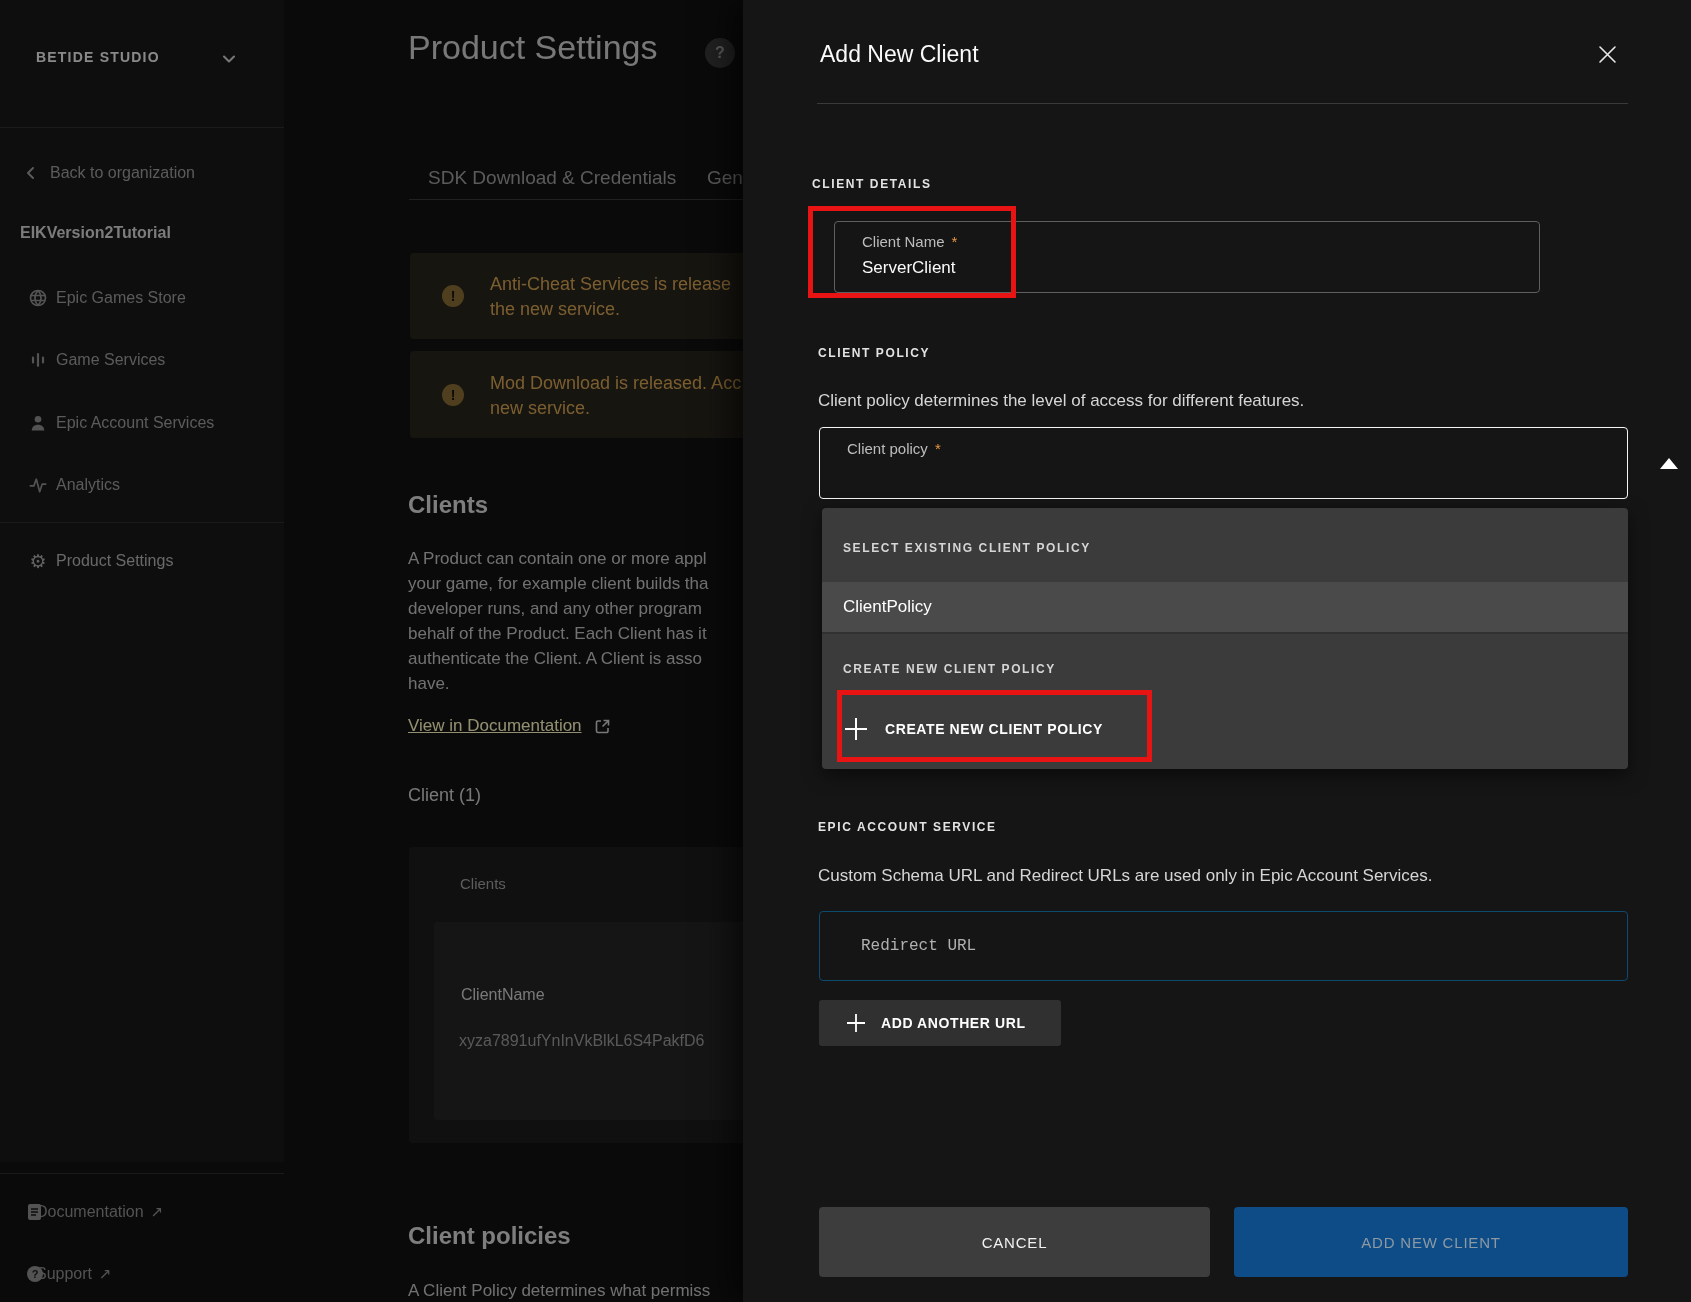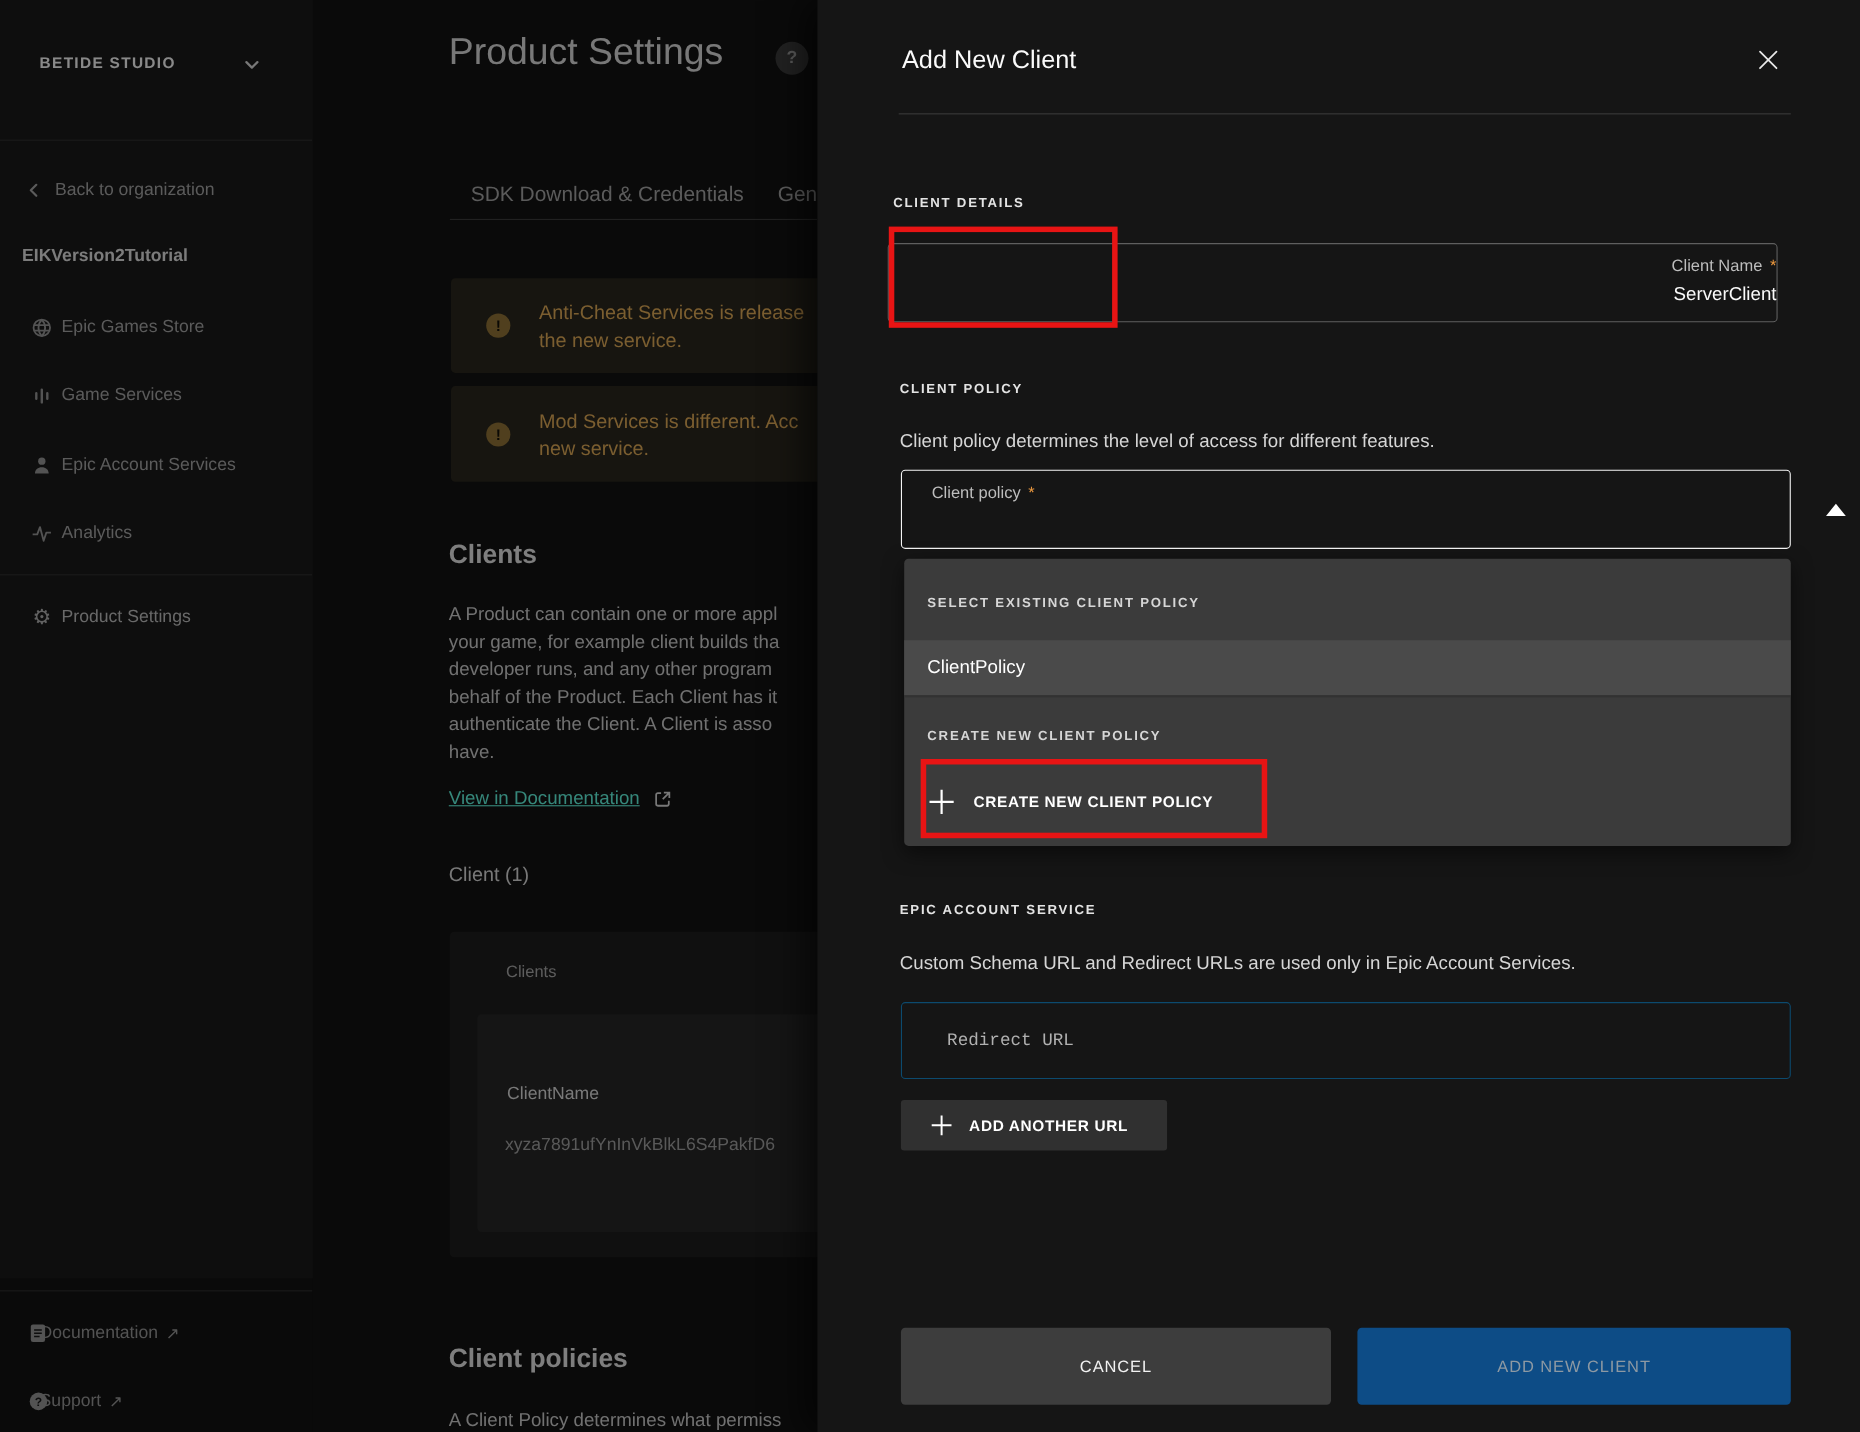--- a/index.html
+++ b/index.html
@@ -23,21 +23,21 @@
   .help-circle{width:30px;height:30px;border-radius:50%;background:#3a3a3a;color:#9a9a9a;
                font-size:16px;font-weight:bold;display:flex;align-items:center;justify-content:center;}
   .tab{font-size:19px;color:#9d9d9d;white-space:nowrap;cursor:pointer;}
   .tabs-divider{height:1px;background:#3a3a3a;}
   .warn-card{background:#28251c;border-radius:4px;}
   .warn-icon{width:22px;height:22px;border-radius:50%;background:#8a6d35;color:#14110a;
              font-size:14px;font-weight:bold;display:flex;align-items:center;justify-content:center;}
   .warn-text{font-size:18px;color:#d5a253;white-space:nowrap;line-height:25px;}
   .h2{font-size:24px;font-weight:bold;color:#d9d9d9;white-space:nowrap;}
   .para{font-size:17px;line-height:25px;color:#c3c3c3;white-space:nowrap;}
-  .doc-link{font-size:17px;color:#5eead4;text-decoration:underline;white-space:nowrap;cursor:pointer;}
+  .doc-link{font-size:17px;color:#fef9c3;text-decoration:underline;white-space:nowrap;cursor:pointer;}
   .count-label{font-size:18px;color:#cfcfcf;}
   .tbl-card{background:#1d1d1d;border-radius:4px;}
   .tbl-header{font-size:15px;color:#a0a0a0;}
   .tbl-row{background:#252525;border-radius:4px;}
   .row-name{font-size:16px;color:#d0d0d0;}
   .row-id{font-size:16px;color:#9a9a9a;white-space:nowrap;}
   
   #dim-overlay{position:absolute;left:0;top:0;width:743px;height:1302px;background:rgba(0,0,0,0.42);z-index:5;}
   
   #modal{position:absolute;left:743px;top:0;width:948px;height:1302px;background:#151515;z-index:10;
@@ -181,21 +181,21 @@
       <div class="warn-icon abs" style="left:32px;top:32px;">!</div>
       <div class="abs warn-text" style="left:80px;top:19px;">
         <div>Anti-Cheat Services is release</div>
         <div>the new service.</div>
       </div>
     </div>
 
     <div class="abs warn-card" style="left:126px;top:351px;width:380px;height:87px;">
       <div class="warn-icon abs" style="left:32px;top:33px;">!</div>
       <div class="abs warn-text" style="left:80px;top:20px;">
-        <div>Mod Services is different. Acc</div>
+        <div>Mod Download is released. Acc</div>
         <div>new service.</div>
       </div>
     </div>
 
     <div class="abs h2" style="left:124px;top:491px;">Clients</div>
 
     <div class="abs para" style="left:124px;top:546px;width:335px;overflow:hidden;">
       <div>A Product can contain one or more appl</div>
       <div>your game, for example client builds tha</div>
       <div>developer runs, and any other program</div>
@@ -238,21 +238,21 @@
   <span class="abs close-x" style="left:854px;top:44px;">
     <svg width="21" height="21" viewBox="0 0 21 21">
         <path d="M3 3 18 18M18 3 3 18" stroke="#e8e8e8" stroke-width="1.6" stroke-linecap="round"></path>
       </svg>
   </span>
 
   <div class="modal-divider" style="left:74px;top:103px;width:811px;"></div>
 
   <div class="abs sec-label" style="left:69px;top:177px;">CLIENT DETAILS</div>
 
-  <div class="field" style="left:64px;top:221px;width:809px;height:72px;text-align:right;">
+  <div class="field" style="left:91px;top:221px;width:706px;height:72px;">
     <div style="margin:11px 0 0 27px;">
       <span class="field-label">Client Name</span><span class="req field-label">*</span>
     </div>
     <div class="field-value" style="margin:7px 0 0 27px;">ServerClient</div>
   </div>
   <div class="red-box" style="left:65px;top:206px;width:208px;height:92px;"></div>
 
   <div class="abs sec-label" style="left:75px;top:346px;">CLIENT POLICY</div>
   <div class="abs desc" style="left:75px;top:391px;">Client policy determines the level of access for different features.</div>
 

